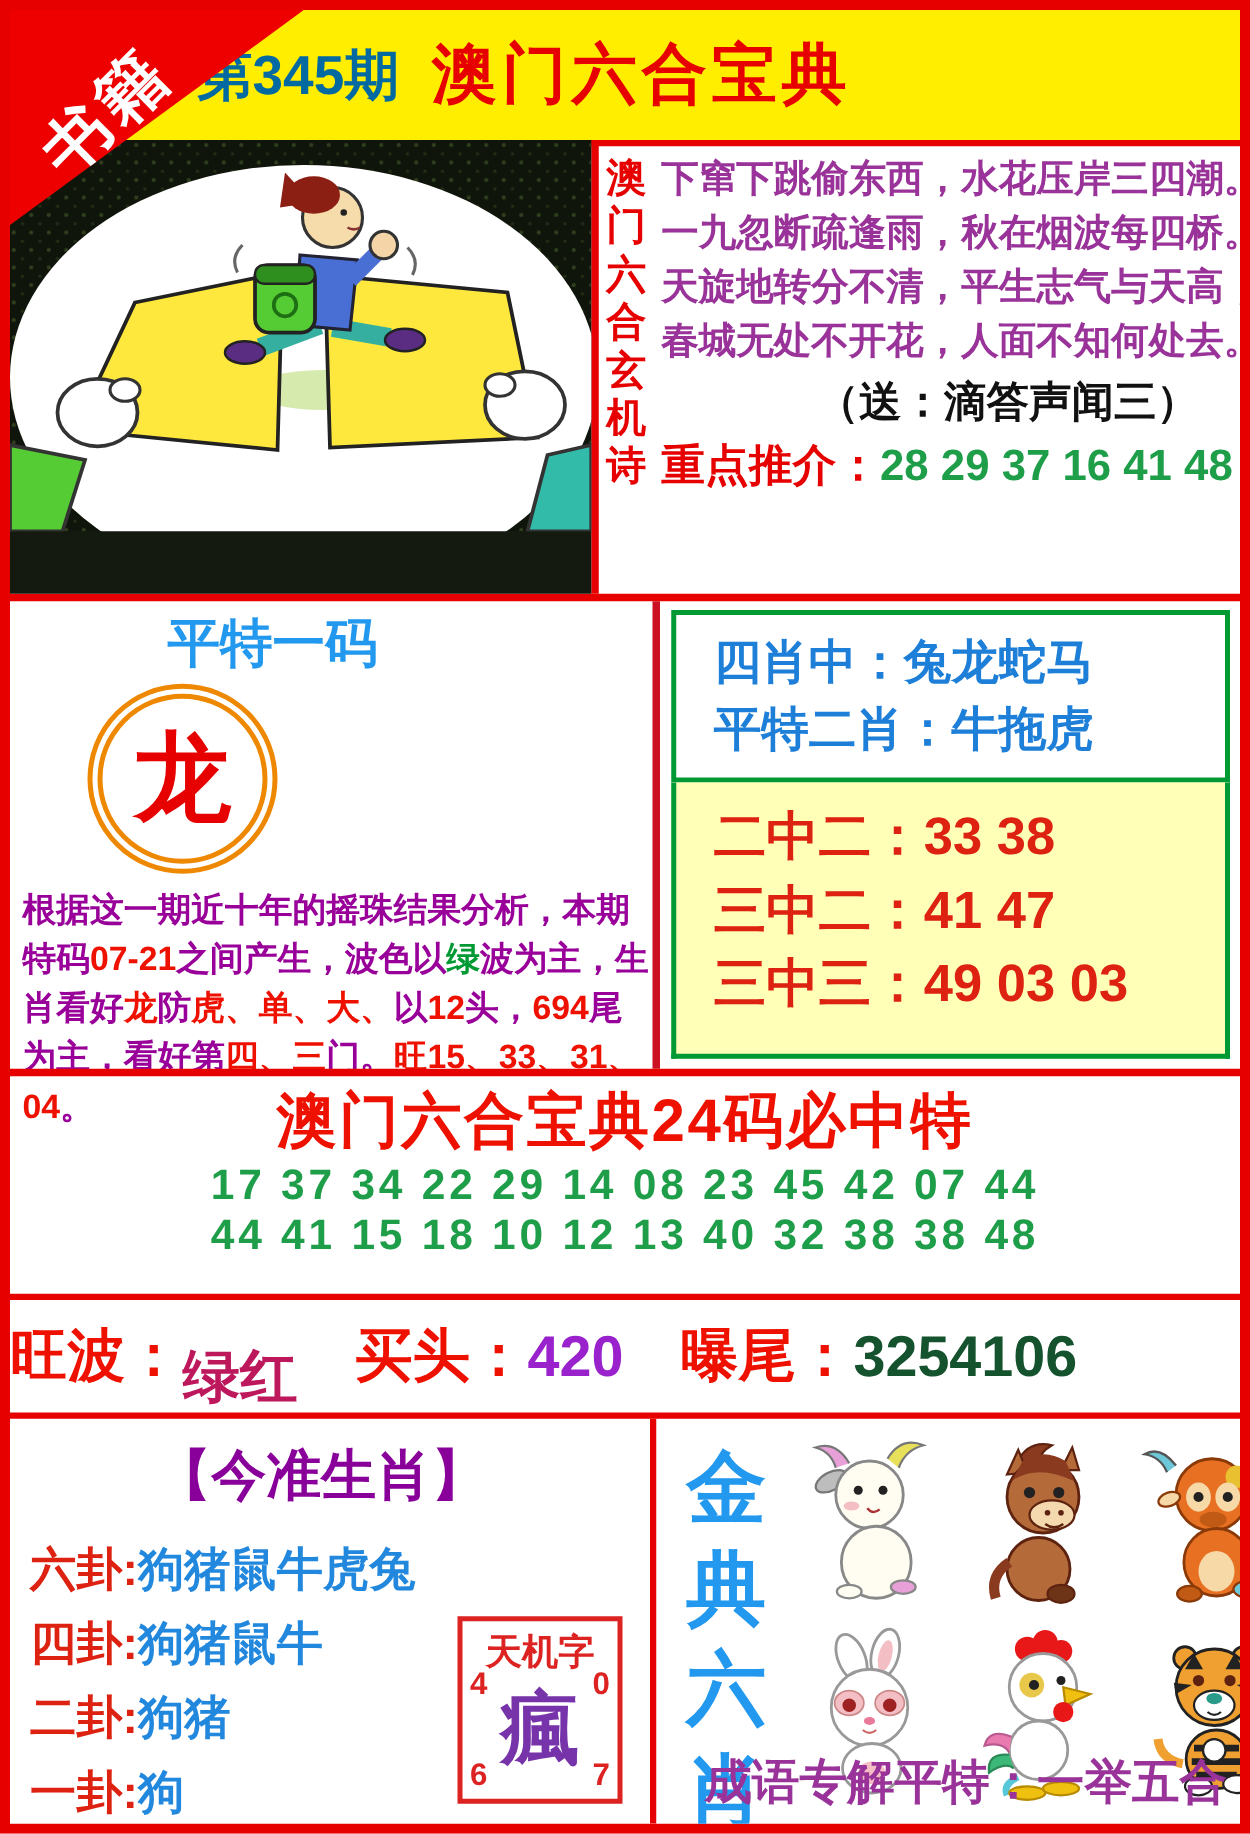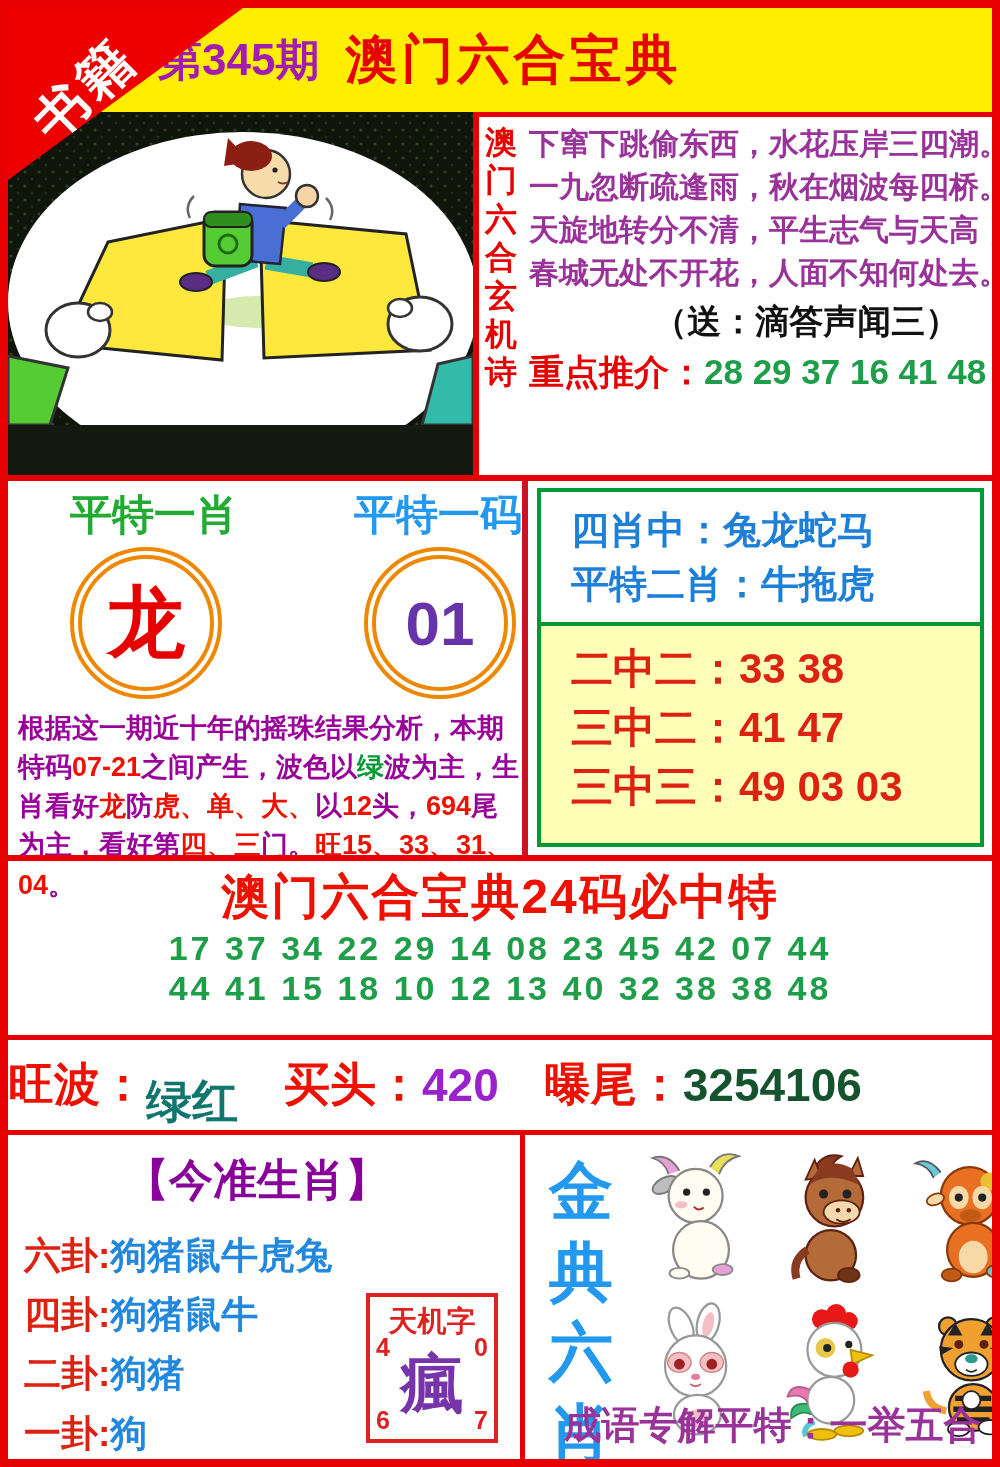--- a/index.html
+++ b/index.html
@@ -1,21 +1,21 @@
 <!DOCTYPE html>
 <html><head>
 <meta charset="utf-8">
 <style>
   html,body{margin:0;padding:0;background:#ffffff;}
   .page{position:relative;width:1000px;height:1467px;box-sizing:border-box;border:8px solid #e60000;
         background:#fff;font-family:"Liberation Sans",sans-serif;overflow:hidden;
         display:flex;flex-direction:column;}
   
   .header{position:relative;height:104px;background:#ffee00;display:flex;align-items:center;flex:0 0 auto;}
-  .issue{color:#a21caf;font-size:44px;font-weight:bold;margin-left:150px;white-space:nowrap;}
+  .issue{color:#0369a1;font-size:44px;font-weight:bold;margin-left:150px;white-space:nowrap;}
   .main-title{color:#e60000;font-size:52px;font-weight:bold;margin-left:26px;letter-spacing:4px;
               font-family:"DejaVu Serif",serif;white-space:nowrap;}
   .ribbon{position:absolute;top:0;left:0;width:235px;height:172px;background:#ee0000;
           clip-path:polygon(0 0,100% 0,0 100%);z-index:6;}
   .ribbon-text{position:absolute;top:46px;left:18px;transform:rotate(-45deg);color:#ffffff;
                font-size:54px;font-weight:bold;letter-spacing:6px;font-family:"DejaVu Serif",serif;}
   
   .row2{display:flex;height:363px;flex:0 0 auto;justify-content:space-between;}
   .illus{width:465px;flex:0 0 auto;position:relative;background:#141a10;}
   .poem-panel{flex:1;box-sizing:border-box;border-left:6px solid #e60000;border-top:5px solid #e60000;
@@ -52,21 +52,21 @@
   .box-b-line{color:#dd2211;font-size:42px;font-weight:bold;line-height:1.4;white-space:nowrap;}
   
   .row4{height:180px;flex:0 0 auto;box-sizing:border-box;border-top:6px solid #e60000;text-align:center;
         padding-top:4px;}
   .ma24-title{color:#ee1100;font-size:48px;font-weight:bold;letter-spacing:2px;}
   .ma24-row{color:#1f9e4a;font-size:34px;font-weight:bold;line-height:1.17;letter-spacing:3px;white-space:nowrap;}
   
   .row5{height:95px;flex:0 0 auto;box-sizing:border-box;border-top:5px solid #e60000;display:flex;
         align-items:center;font-size:46px;font-weight:bold;white-space:nowrap;}
   .wb-label{color:#ee1100;}
-  .wb-wave{color:#0f766e;margin-top:34px;}
+  .wb-wave{color:#be185d;margin-top:34px;}
   .wb-head{color:#9922cc;}
   .wb-tail{color:#14532d;}
   .wb-gap{display:inline-block;width:46px;}
   
   .row6{flex:1;display:flex;box-sizing:border-box;border-top:5px solid #e60000;min-height:0;}
   .bottom-left{width:512px;flex:0 0 auto;position:relative;padding:8px 0 0 16px;box-sizing:border-box;}
   .jz-title{color:#880099;font-size:44px;font-weight:bold;text-align:center;margin:8px 30px 16px 0;white-space:nowrap;}
   .gua-row{font-size:37px;font-weight:bold;line-height:1.6;white-space:nowrap;}
   .gua-label{color:#dd2211;}
   .gua-value{color:#2288dd;}
@@ -157,29 +157,25 @@
         <div class="highlight">
           <span class="highlight-label">重点推介：</span><span class="highlight-nums">28 29 37 16 41 48 36 22</span>
         </div>
       </div>
     </div>
   </div>
 
   <div class="row3">
     <div class="left-mid">
       <div class="pingte-headers">
-        <div class="pingte-xiao-label">平特一肖</div>
         <div class="pingte-ma-label">平特一码</div>
       </div>
       <div class="circles">
         <div class="ring ring-long">
           <span class="long-char">龙</span>
-        </div>
-        <div class="ring ring-ma">
-          <span class="ma-char">01</span>
         </div>
       </div>
       <div class="analysis"><span style="color: rgb(153, 0, 153);">根据这一期近十年的摇珠结果分析，本期特码</span><span style="color: rgb(238, 17, 0);">07-21</span><span style="color: rgb(153, 0, 153);">之间产生，波色以</span><span style="color: rgb(0, 153, 51);">绿</span><span style="color: rgb(153, 0, 153);">波为主，生肖看好</span><span style="color: rgb(238, 17, 0);">龙</span><span style="color: rgb(153, 0, 153);">防</span><span style="color: rgb(238, 17, 0);">虎、单、大、</span><span style="color: rgb(153, 0, 153);">以</span><span style="color: rgb(238, 17, 0);">12</span><span style="color: rgb(153, 0, 153);">头，</span><span style="color: rgb(238, 17, 0);">694</span><span style="color: rgb(153, 0, 153);">尾为主，看好第</span><span style="color: rgb(238, 17, 0);">四、三</span><span style="color: rgb(153, 0, 153);">门。</span><span style="color: rgb(238, 17, 0);">旺15、33、31、04</span><span style="color: rgb(153, 0, 153);">。</span></div>
     </div>
     <div class="right-mid">
       <div class="box-a">
         <div class="box-a-line">四肖中：兔龙蛇马</div>
         <div class="box-a-line">平特二肖：牛拖虎</div>
       </div>
       <div class="box-b">

